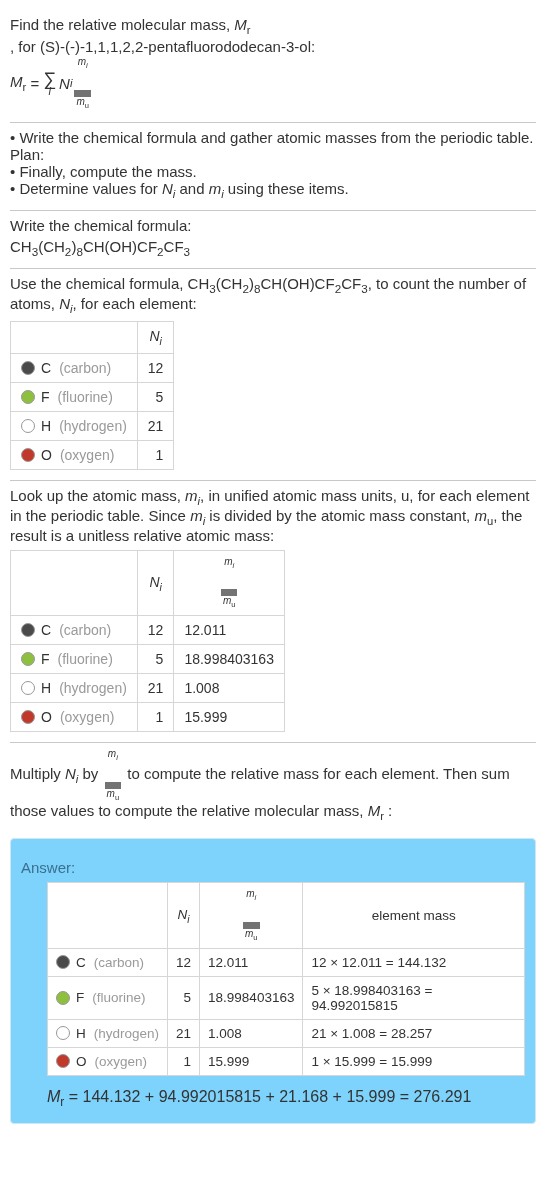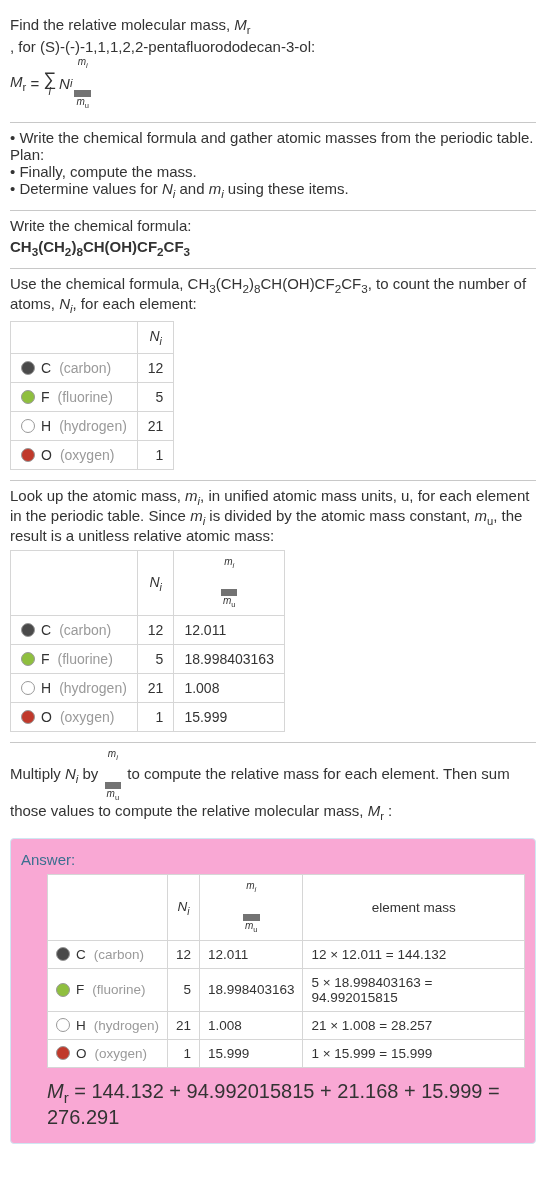--- a/index.html
+++ b/index.html
@@ -76,24 +76,24 @@
     white-space: nowrap;
   }
   .swatch {
     width: 12px; height: 12px; border-radius: 50%;
     border: 1px solid #999;
     flex: 0 0 auto;
   }
   .elem-name { color: #9a9a9a; margin-left: 2px; }
 
   .answer-box {
-    background: #f9a8d4;
+    background: #7dd3fc;
     border: 1px solid #cfe7f2;
     border-radius: 4px;
-    padding: 12px 10px 14px 10px;
+    padding: 20px 10px 14px 10px;
     margin-top: 6px;
   }
   .answer-label { color: #3b6f8f; margin-bottom: 6px; }
   .answer-inner {
     padding-left: 26px;
   }
   table.answer {
     border-collapse: collapse;
     font-size: 13.5px;
     width: 100%;
@@ -101,21 +101,21 @@
   table.answer th, table.answer td {
     border: 1px solid #d6d6d6;
     padding: 6px 8px;
     background: #fff;
     text-align: left;
   }
   table.answer th { text-align: center; font-weight: normal;}
   table.answer td.num { text-align: right; }
   .final-line {
     margin-top: 12px;
-    font-size: 20px;
+    font-size: 16px;
   }
   .chem-sub { font-size: 0.78em; vertical-align: sub; }
 </style>
 </head>
 <body>
 
 <div class="section">
   <div class="formula-line">
     <span>Find the relative molecular mass, </span><span class="math-i">M</span><span class="sub">r</span>
   </div>
@@ -146,21 +146,21 @@
   <div>Plan:</div>
   <div>• Finally, compute the mass.</div>
   <div>
     <span>• Determine values for </span><span class="math-i">N</span><span class="sub math-i">i</span><span> and </span><span class="math-i">m</span><span class="sub math-i">i</span><span> using these items.</span>
   </div>
 </div>
 <hr class="sep">
 
 <div class="section">
   <div>Write the chemical formula:</div>
-  <div style="margin-top:4px;font-weight:bold;">
+  <div style="margin-top:4px;">
     <span>CH</span><span class="chem-sub">3</span><span>(CH</span><span class="chem-sub">2</span><span>)</span><span class="chem-sub">8</span><span>CH(OH)CF</span><span class="chem-sub">2</span><span>CF</span><span class="chem-sub">3</span>
   </div>
 </div>
 <hr class="sep">
 
 <div class="section">
   <div>
     <span>Use the chemical formula, </span><span><span>CH</span><span class="chem-sub">3</span><span>(CH</span><span class="chem-sub">2</span><span>)</span><span class="chem-sub">8</span><span>CH(OH)CF</span><span class="chem-sub">2</span><span>CF</span><span class="chem-sub">3</span></span><span>, to count the number of atoms, </span><span class="math-i">N</span><span class="sub math-i">i</span><span>, for each element:</span>
   </div>
   <table class="data">

